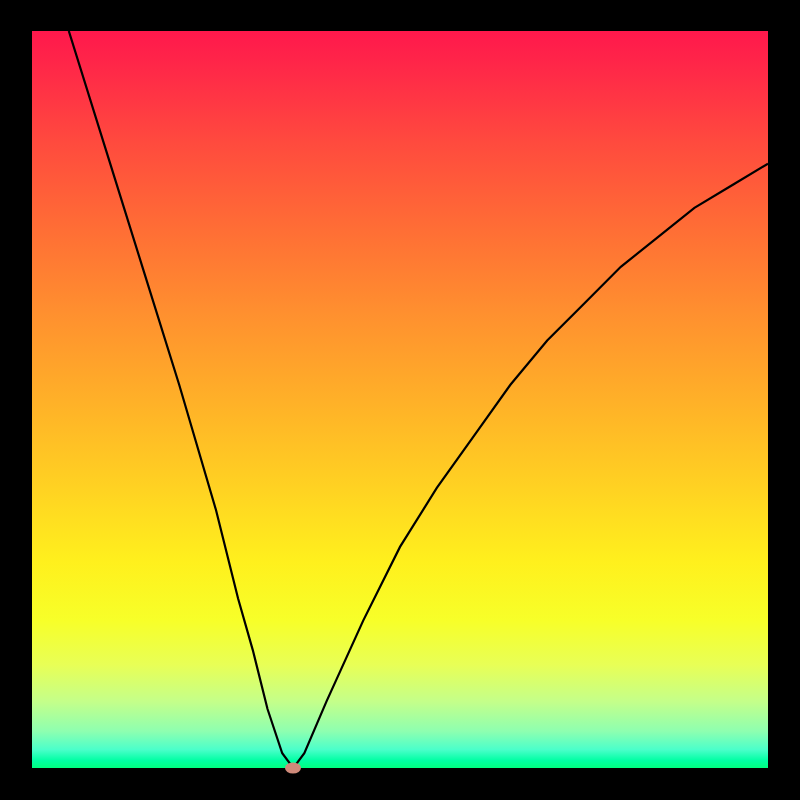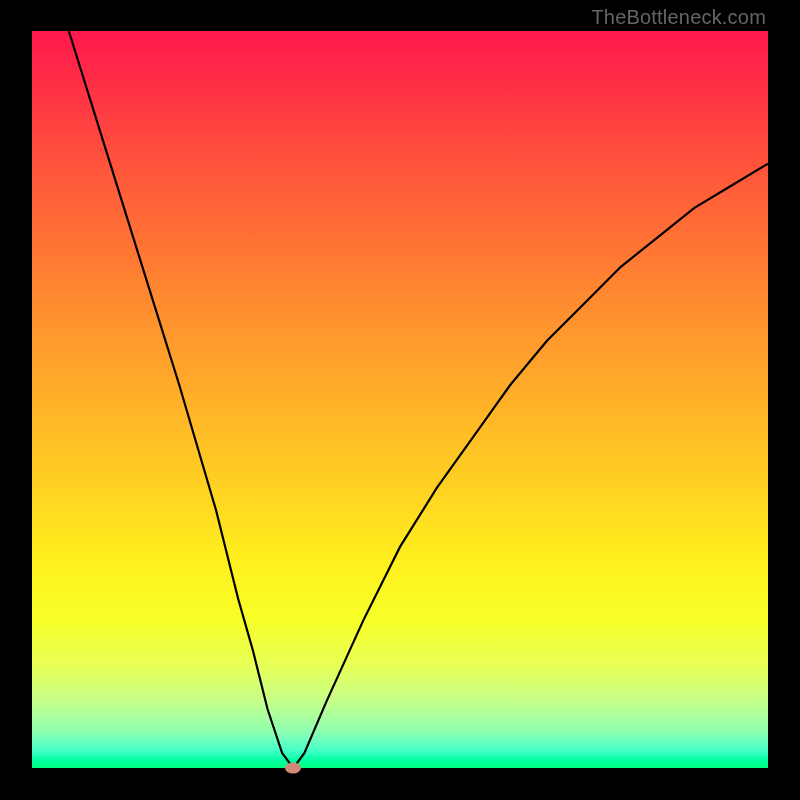--- a/index.html
+++ b/index.html
@@ -68,21 +68,20 @@
     background: #cf8a7a;
     border-radius: 50%;
     transform: translate(-50%, -50%);
   }
 </style>
 </head>
 <body>
 
 <div class="frame">
 
-  <div class="watermark">TheBottleneck.com</div>
 
   <div class="plot-area">
 
     <svg class="curve" viewBox="0 0 736 737" preserveAspectRatio="none">
       <path id="curve-path" fill="none" stroke="#000" stroke-width="2.2" d="M36.80 0.00 L73.60 117.92 L110.40 235.84 L147.20 353.76 L184.00 479.05 L206.08 567.49 L220.80 619.08 L235.52 678.04 L250.24 722.26 L261.28 737.00 L272.32 722.26 L294.40 670.67 L331.20 589.60 L368.00 515.90 L404.80 456.94 L441.60 405.35 L478.40 353.76 L515.20 309.54 L552.00 272.69 L588.80 235.84 L625.60 206.36 L662.40 176.88 L699.20 154.77 L736.00 132.66"></path>
     </svg>
 
     <div class="marker" id="min-marker" style="left: 261.28px; top: 737px; background: rgb(207, 138, 122);"></div>
   </div>
 

